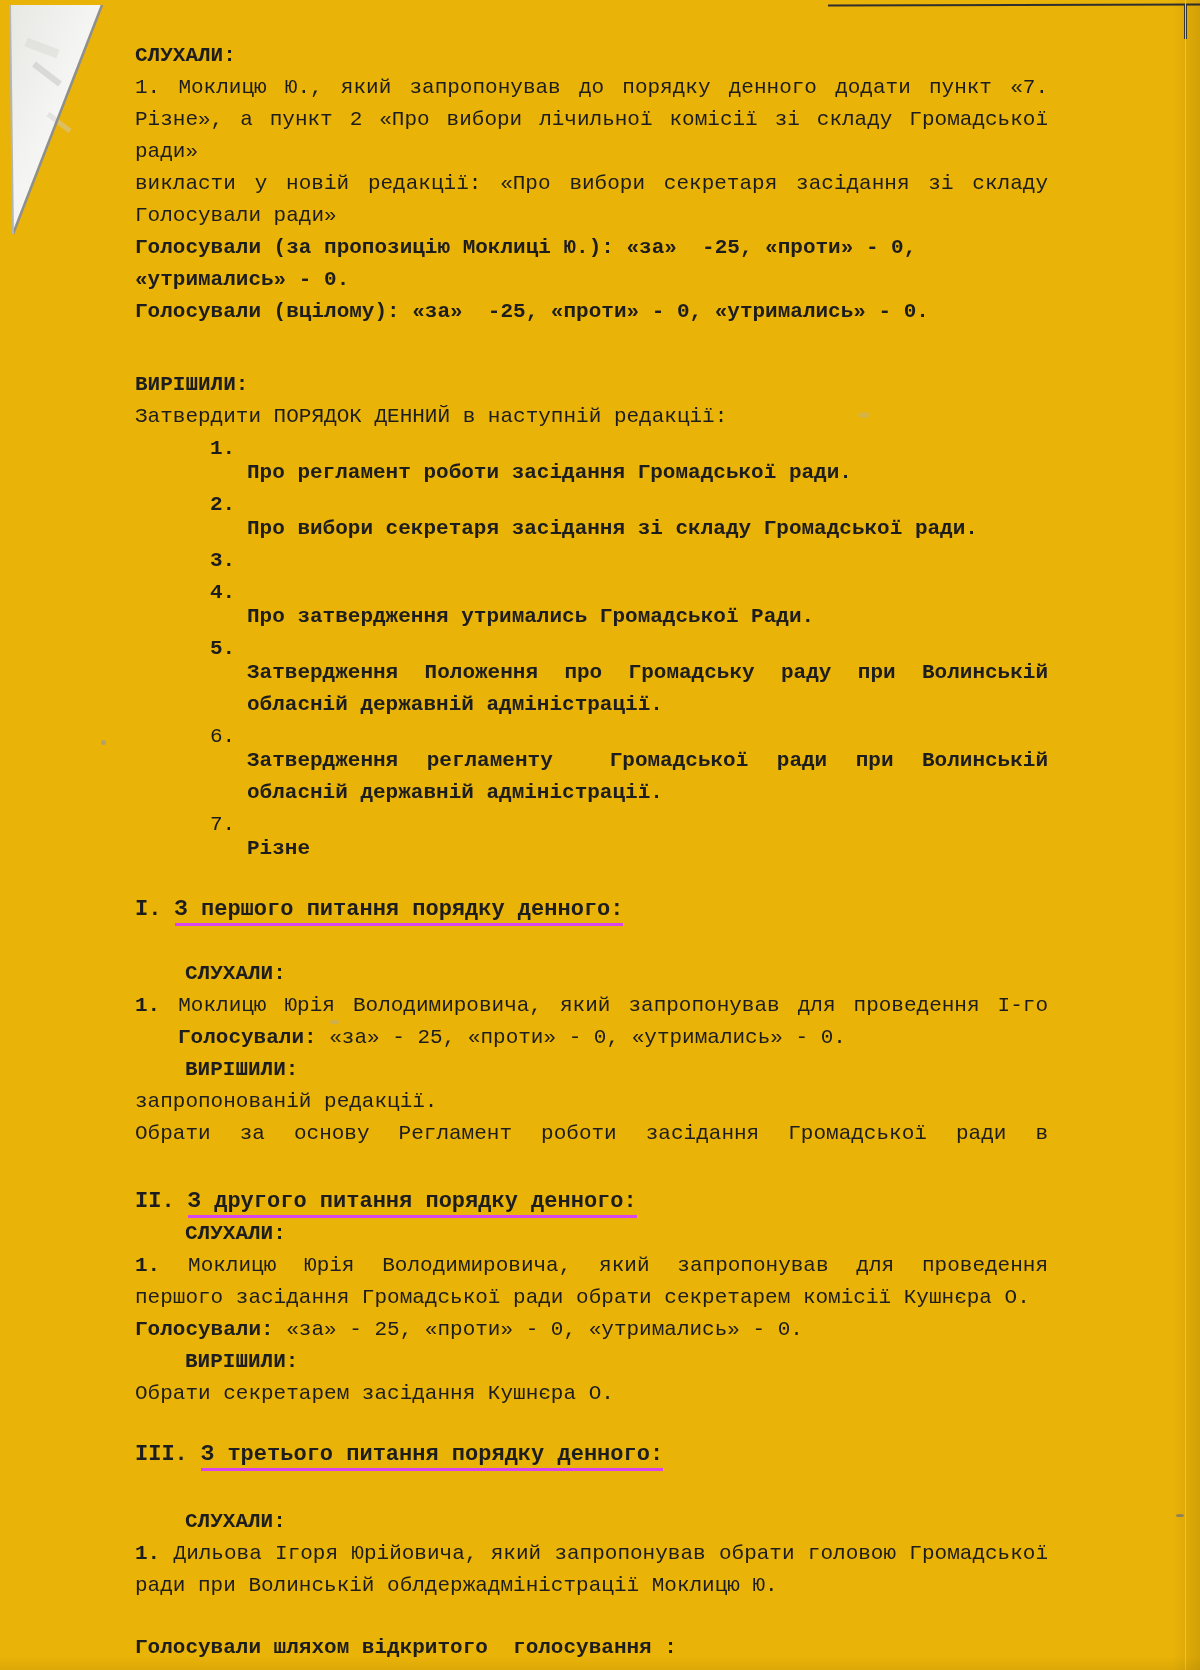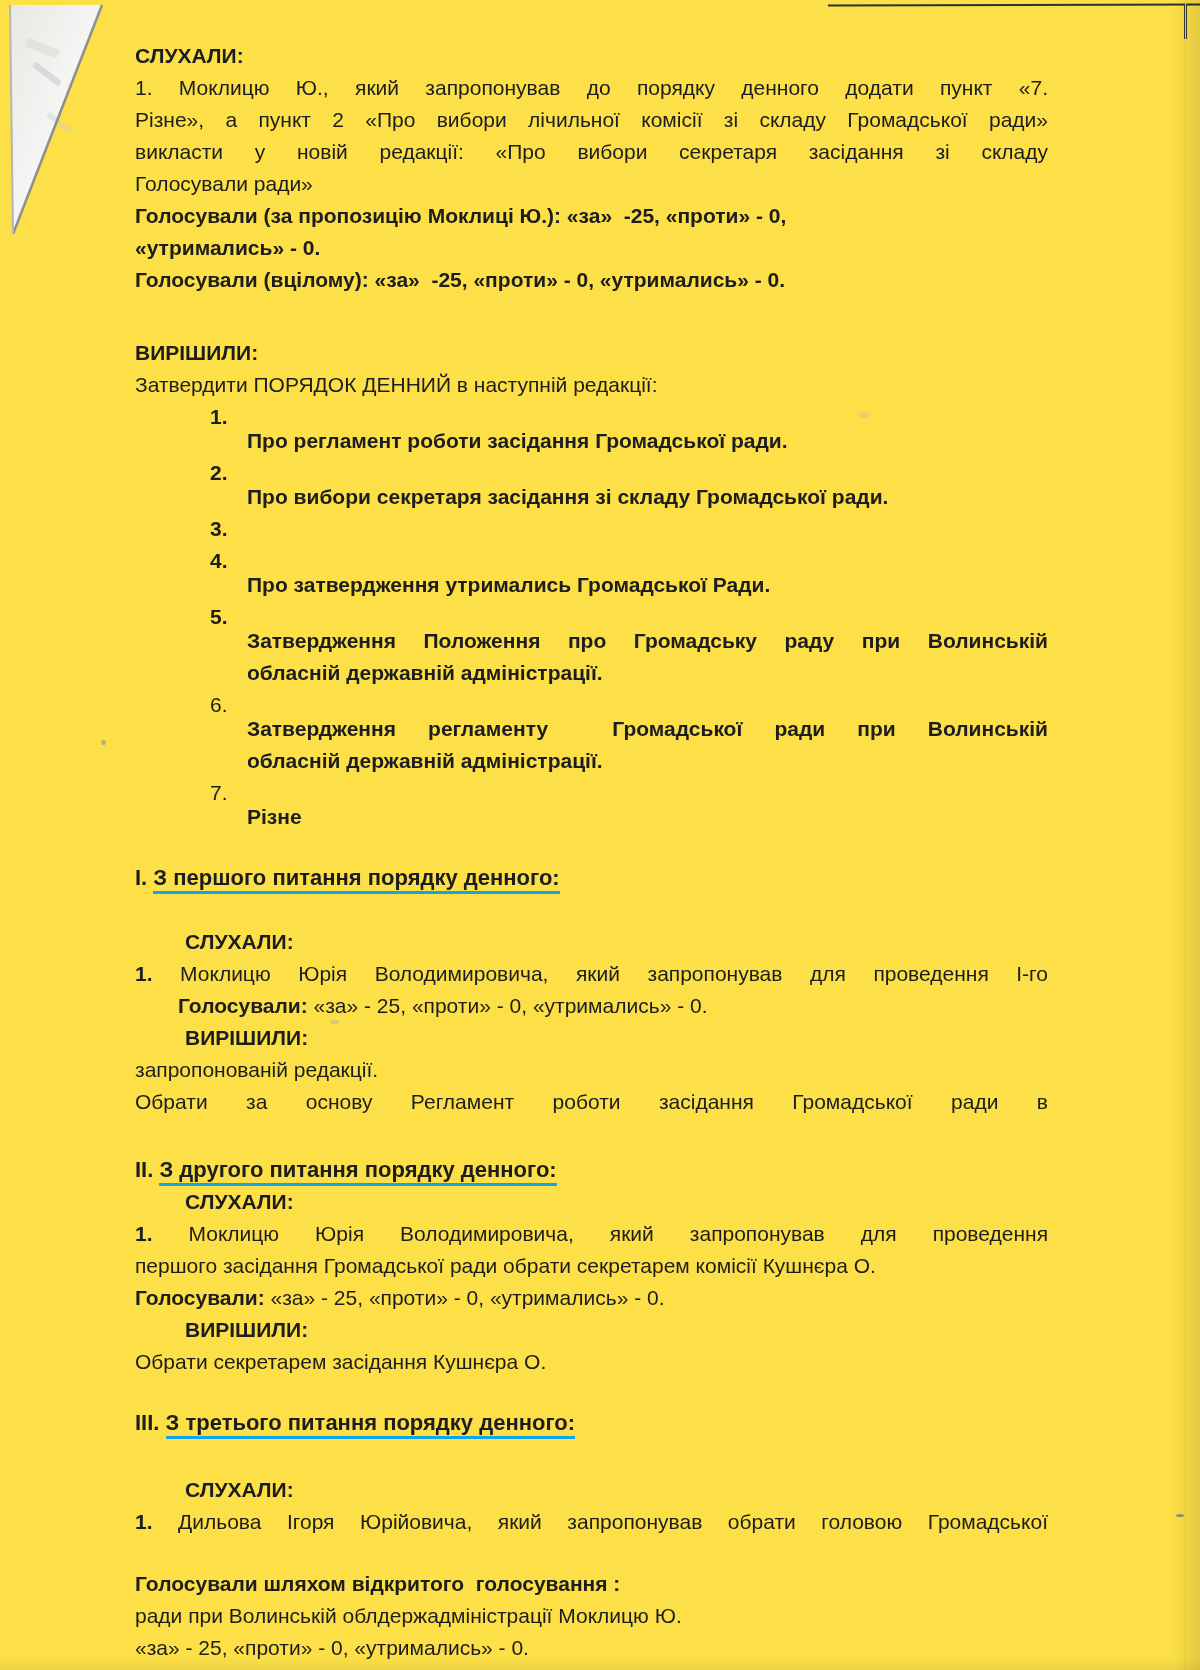--- a/index.html
+++ b/index.html
@@ -1,29 +1,29 @@
 <!DOCTYPE html>
 <html><head>
 <meta charset="utf-8">
 <style>
   html,body{margin:0;padding:0;background:#e9e9e7;}
   .page{
     position:relative;width:1200px;height:1670px;margin:0 auto;
-    background:#fde047;overflow:hidden;
-    font-family:Liberation Sans, sans-serif;
+    background:#eab308;overflow:hidden;
+    font-family:Liberation Mono, monospace;
     color:#1d1d1d;
   }
   .content{position:absolute;left:135px;top:40px;width:913px;font-size:21px;line-height:32px;}
   .b{font-weight:bold;}
   .line{white-space:pre-wrap;}
   .jl{text-align:justify;text-align-last:justify;}
   .ind50{margin-left:50px;}
   .ind43{margin-left:43px;}
   .sec-heading{font-weight:bold;font-size:22px;}
-  .sec-heading .ul{border-bottom:3px solid #0ea5e9;padding-bottom:1px;}
+  .sec-heading .ul{border-bottom:3px solid #d946ef;padding-bottom:1px;}
   .li{display:flex;font-weight:bold;}
   .li .num{flex:0 0 37px;margin-left:75px;}
   .li .itx{flex:1;margin-top:24px;}
   .li.numreg .num{font-weight:normal;}
   
   .top-edge-line{position:absolute;left:828px;top:4px;width:372px;height:2px;background:#2f2f2f;transform:rotate(-0.15deg);}
   .corner-vert-seg{position:absolute;left:1184px;top:5px;width:3px;height:34px;background:#3a3a3a;}
   .right-edge-line{position:absolute;left:1185px;top:0;width:1px;height:1670px;background:#c9c9c6;}
   .right-edge-shadow{position:absolute;right:0;top:0;width:28px;height:1670px;background:linear-gradient(to right,rgba(0,0,0,0),rgba(0,0,0,0.10));}
   .bottom-edge-shadow{position:absolute;left:0;bottom:0;width:100%;height:14px;background:linear-gradient(to bottom,rgba(0,0,0,0),rgba(0,0,0,0.06));}
@@ -133,19 +133,19 @@
       <div class="line">першого засідання Громадської ради обрати секретарем комісії Кушнєра О.</div>
       <div class="line"><span class="b">Голосували:</span><span> «за» - 25, «проти» - 0, «утримались» - 0.</span></div>
       <div class="line b ind50">ВИРІШИЛИ:</div>
       <div class="line">Обрати секретарем засідання Кушнєра О.</div>
     </div>
 
     <div>
       <div class="sec-heading" style="margin-top:29px;"><span>III.</span> <span class="ul">З третього питання порядку денного:</span></div>
       <div class="line b ind50" style="margin-top:35px;">СЛУХАЛИ:</div>
       <div class="line jl"><span class="b">1.</span><span> Дильова Ігоря Юрійовича, який запропонував обрати головою Громадської</span></div>
+      <div class="line">ради при Волинській облдержадміністрації Моклицю Ю.</div>
       <div class="line b" style="margin-top:30px;">Голосували шляхом відкритого  голосування :</div>
-      <div class="line">ради при Волинській облдержадміністрації Моклицю Ю.</div>
       <div class="line">«за» - 25, «проти» - 0, «утримались» - 0.</div>
     </div>
 
   </div>
 </div>
 
 </body></html>

